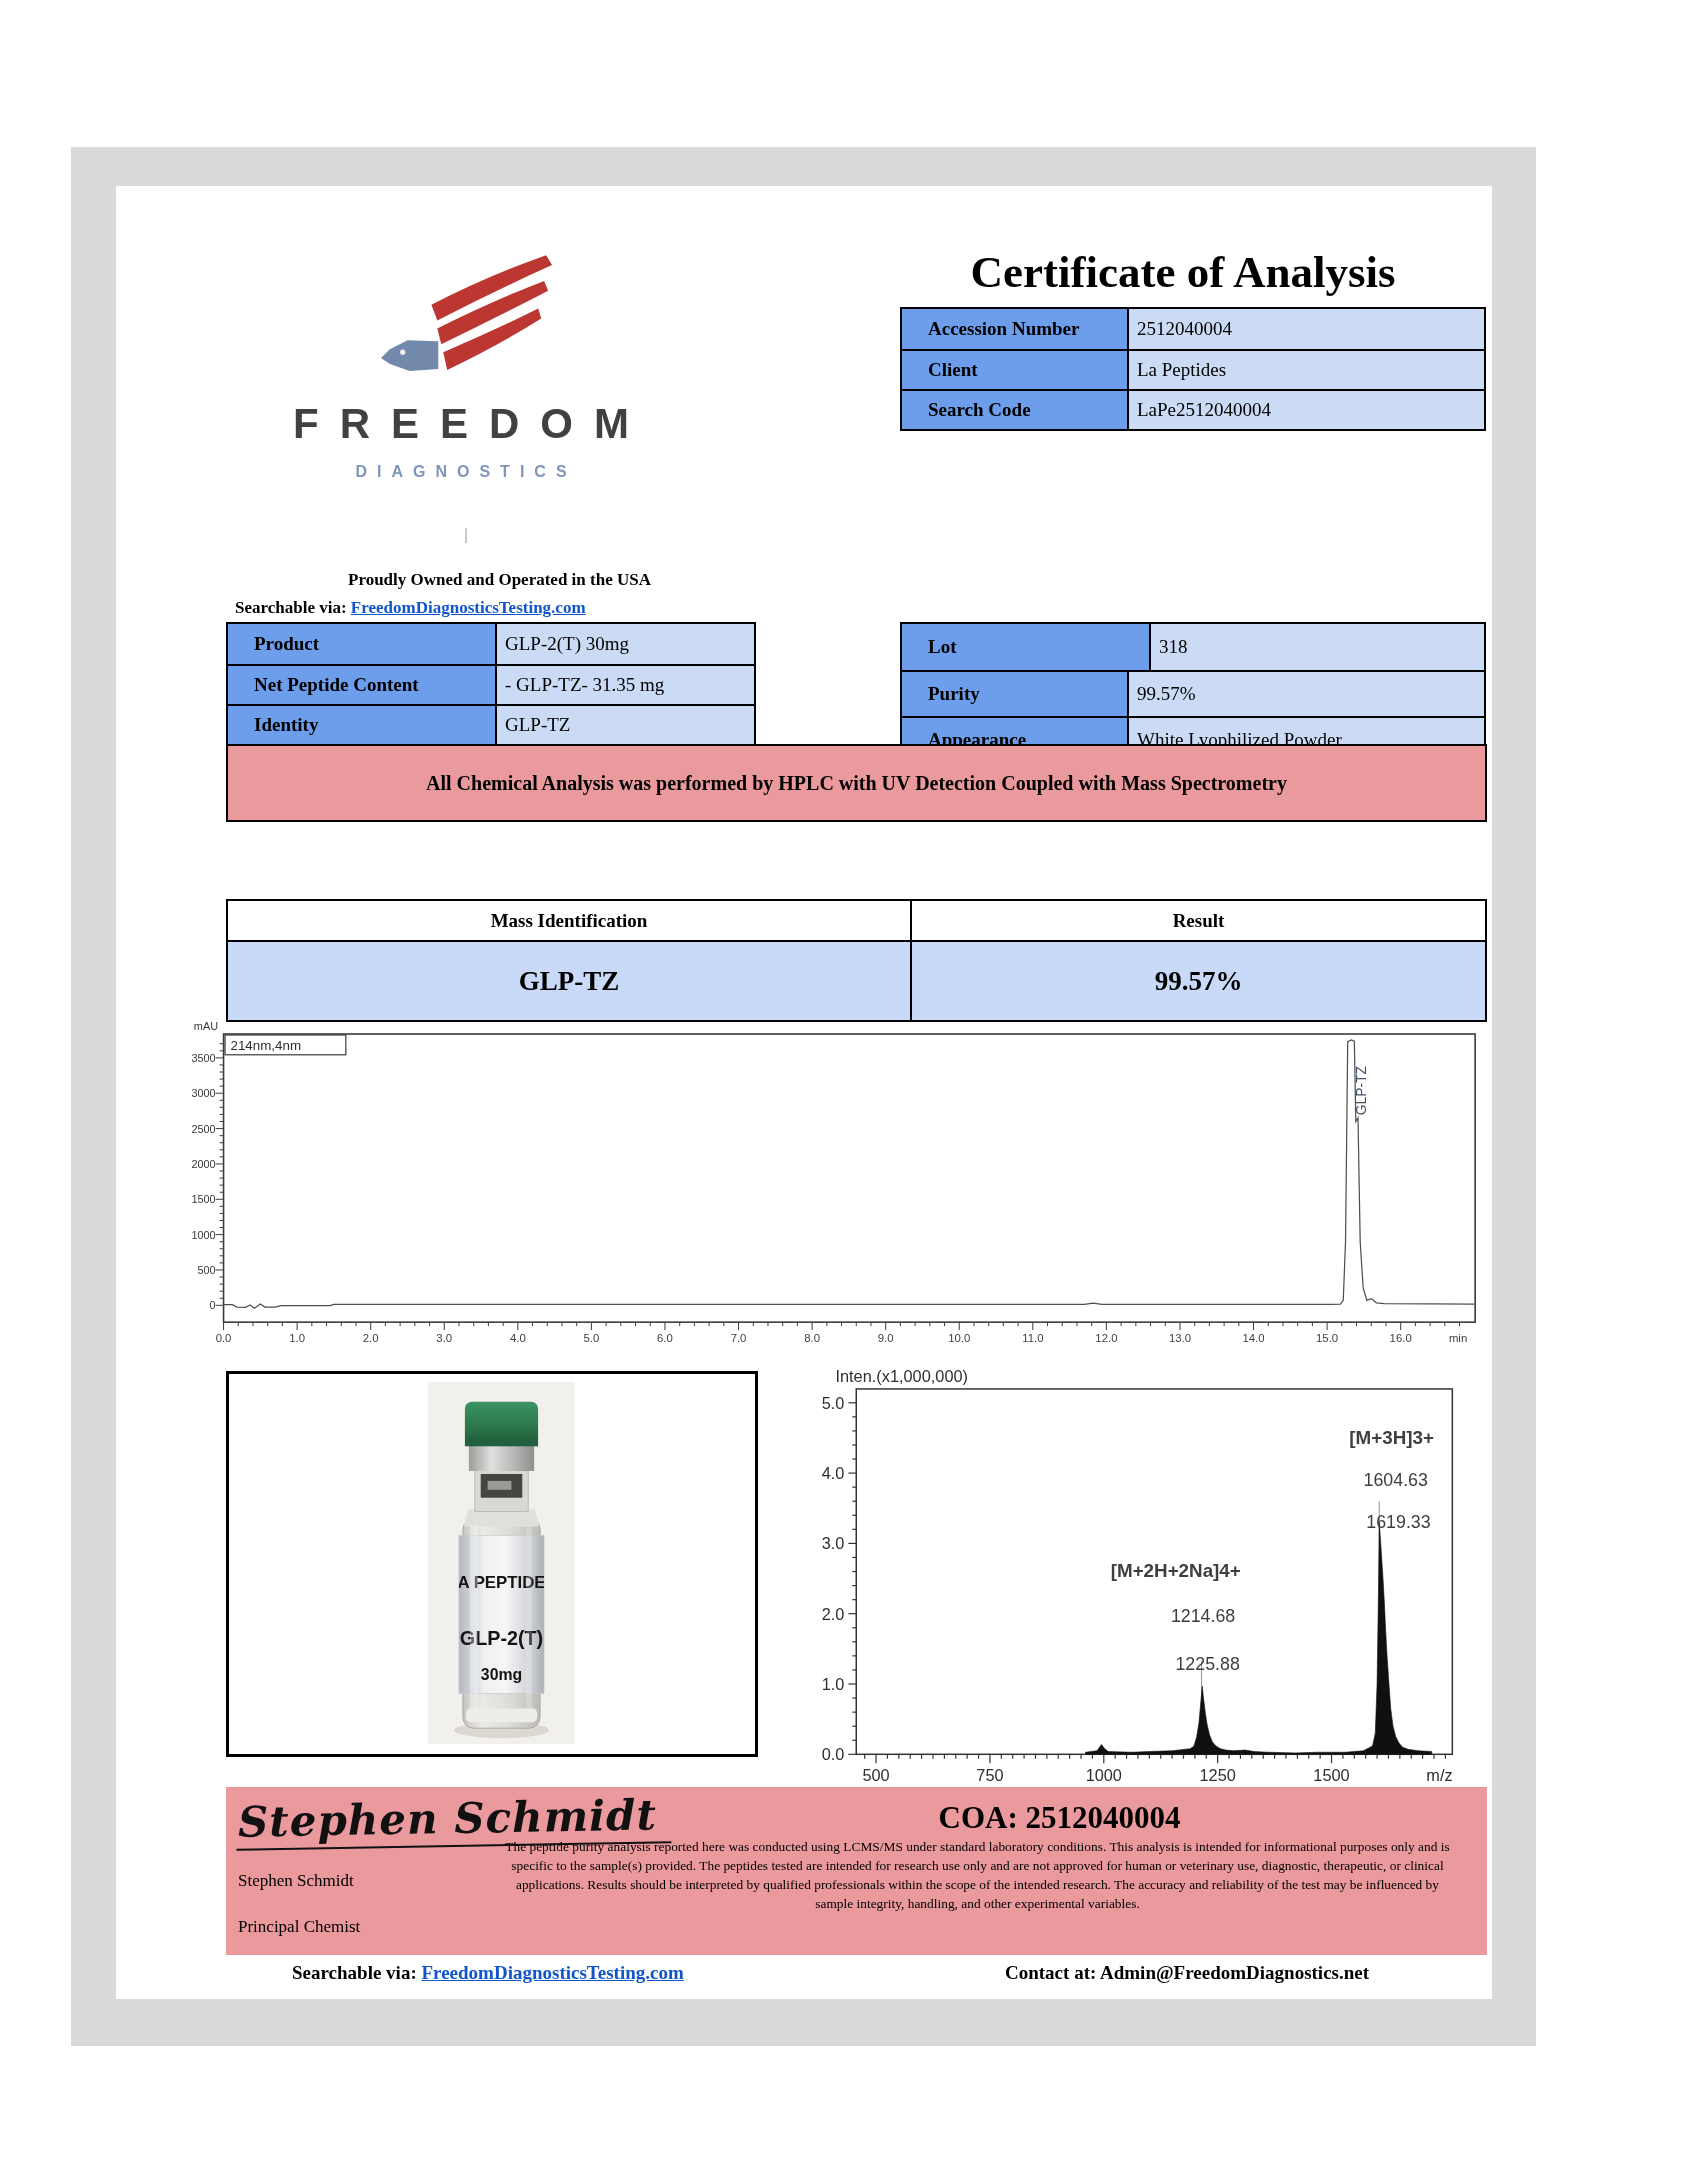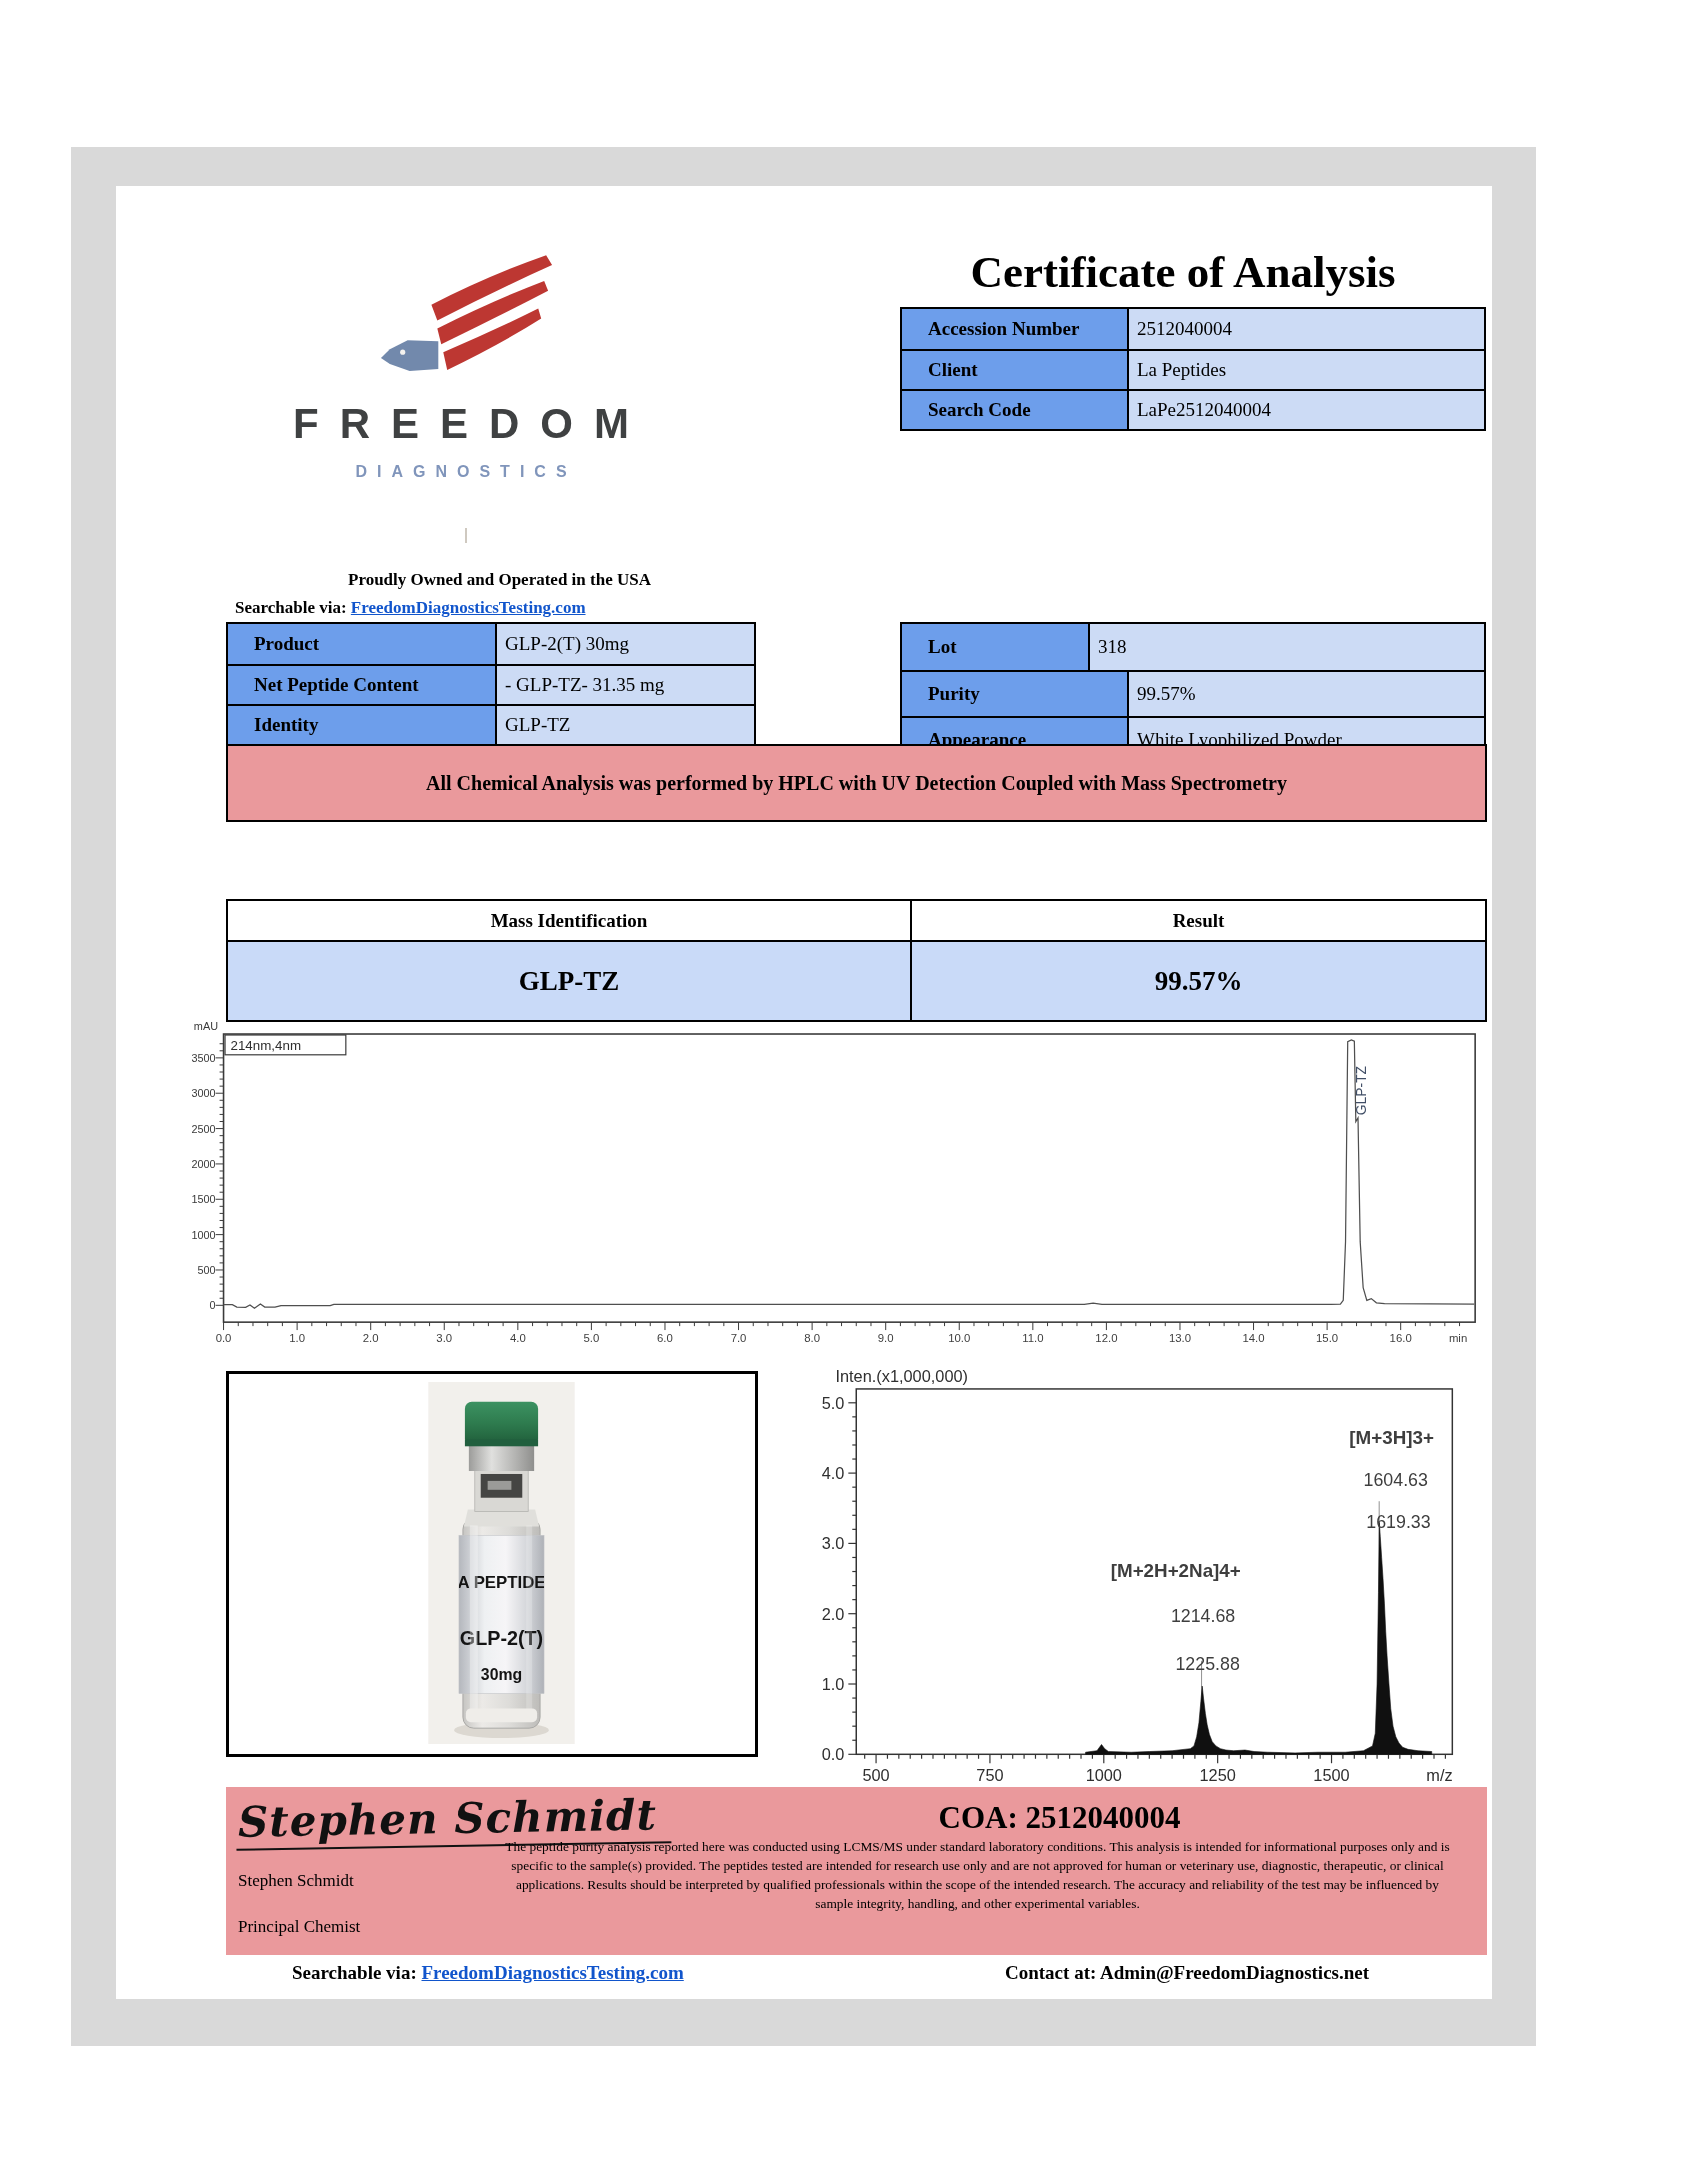--- a/index.html
+++ b/index.html
@@ -119,21 +119,21 @@
       <div class="tvalue">- GLP-TZ- 31.35 mg</div>
     </div>
     <div class="trow" style="height:40px">
       <div class="tlabel" style="width:269px">Identity</div>
       <div class="tvalue">GLP-TZ</div>
     </div>
   </div>
 
   <div class="tbl" style="left:900px;top:622px;width:586px">
     <div class="trow" style="height:46px">
-      <div class="tlabel" style="width:188px">Lot</div>
+      <div class="tlabel" style="width:249px">Lot</div>
       <div class="tvalue">318</div>
     </div>
     <div class="trow" style="height:46px">
       <div class="tlabel" style="width:227px">Purity</div>
       <div class="tvalue">99.57%</div>
     </div>
     <div class="trow" style="height:46px">
       <div class="tlabel" style="width:227px">Appearance</div>
       <div class="tvalue">White Lyophilized Powder</div>
     </div>

